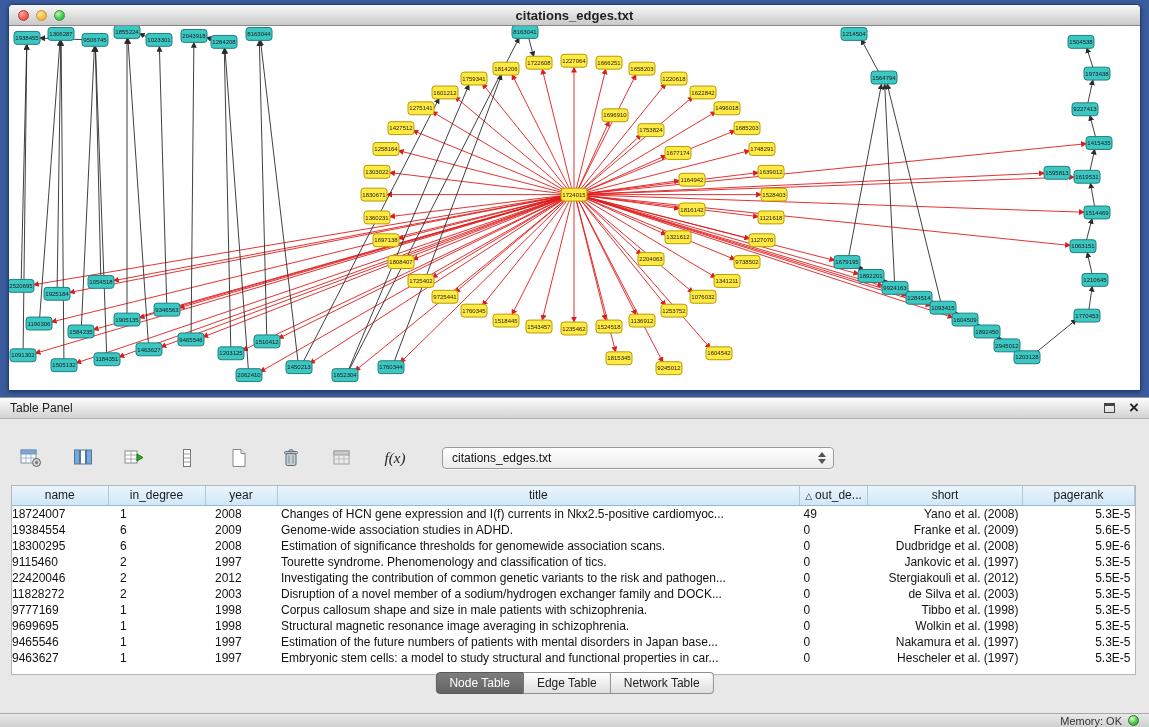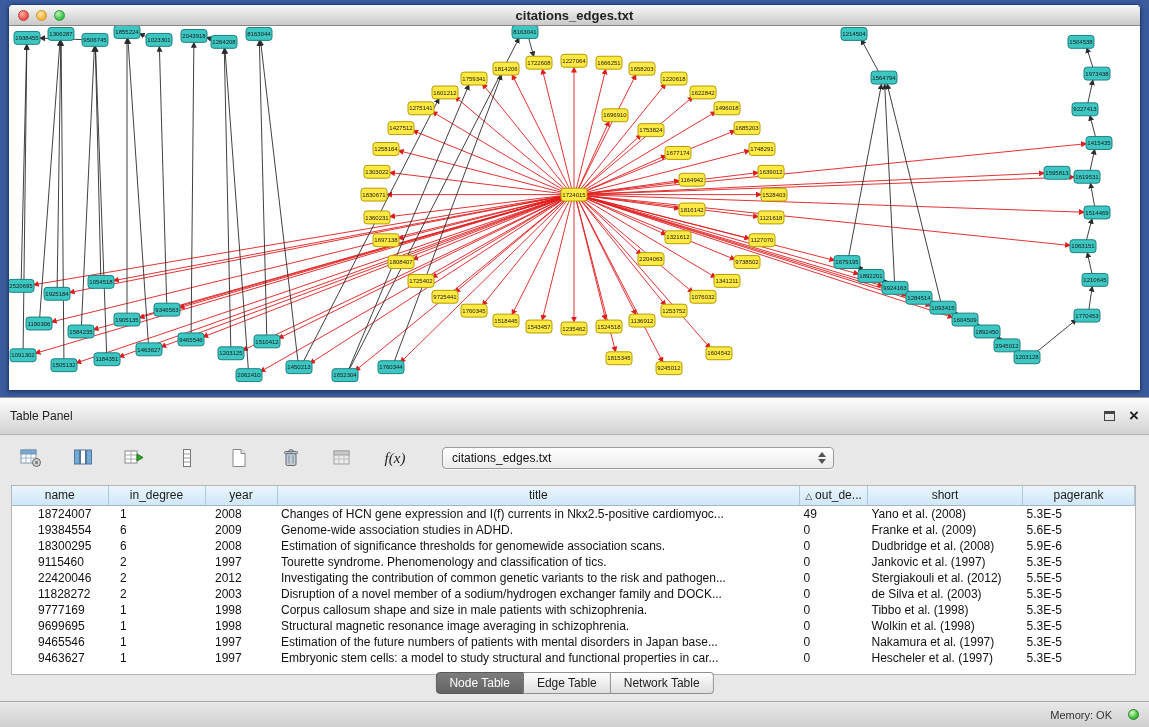--- a/index.html
+++ b/index.html
@@ -23,21 +23,21 @@
   .canvas { flex:1; position:relative; background:#fff; }
   #net-svg { position:absolute; inset:0; width:100%; height:100%; }
   .node-y { fill:#ffe942; stroke:#b39b00; stroke-width:1; }
   .node-t { fill:#3cc7c2; stroke:#1f7f7f; stroke-width:1; }
   .node-label { font-family:"Liberation Sans",sans-serif; font-size:6px; fill:#1a1a1a; text-anchor:middle; }
   .edge-r { stroke:#e01b1b; stroke-width:0.9; }
   .edge-k { stroke:#2b2b2b; stroke-width:0.9; }
 
   
   .table-panel { position:absolute; top:397px; left:0; right:0; bottom:0; background:#e8e8e8; }
-  .panel-header { height:38px; background:linear-gradient(#fdfdfd,#d2d2d2); border-top:1px solid #9a9a9a;
+  .panel-header { height:22px; background:linear-gradient(#fdfdfd,#d2d2d2); border-top:1px solid #9a9a9a;
                   border-bottom:1px solid #b3b3b3; display:flex; align-items:center; padding:0 10px;
                   font-size:12px; color:#222; }
   .panel-header .spacer { flex:1; }
   .float-icon { width:11px; height:10px; border:1.5px solid #444; border-top-width:3px; margin-right:14px; cursor:pointer; }
   .close-icon { font-size:17px; font-weight:bold; color:#222; line-height:10px; cursor:pointer; }
 
   .toolbar { position:absolute; top:46px; left:18px; height:30px; display:flex; align-items:center; gap:26px; }
   .tbtn { width:26px; height:26px; display:flex; align-items:center; justify-content:center; cursor:pointer; }
   .fx { font-family:"Liberation Serif", serif; font-style:italic; font-size:15px; color:#222; }
   .dropdown { margin-left:8px; width:392px; height:22px; border:1px solid #9b9b9b; border-radius:4px;
@@ -48,35 +48,35 @@
   .dd-arrows .up   { width:0; height:0; border-left:4px solid transparent; border-right:4px solid transparent; border-bottom:5px solid #555; }
   .dd-arrows .down { width:0; height:0; border-left:4px solid transparent; border-right:4px solid transparent; border-top:5px solid #555; }
 
   .table-wrap { position:absolute; top:88px; left:11px; right:13px; height:190px; background:#fff; border:1px solid #b6b6b6; overflow:hidden; }
   table { width:100%; border-collapse:collapse; table-layout:fixed; font-size:12px; }
   thead th { height:19px; background:linear-gradient(#eaf5fd,#cfe7f8); border-right:1px solid #b0c8d8;
              border-bottom:1px solid #9fb8c8; font-weight:normal; color:#1a1a1a; text-align:center;
              overflow:hidden; white-space:nowrap; cursor:pointer; }
   thead th .sort { font-size:9px; margin-right:3px; color:#333; }
   tbody td { height:16px; line-height:16px; padding:0 4px; white-space:nowrap; overflow:hidden; color:#111; }
-  tbody td:nth-child(1) { padding-left:26px; }
+  tbody td:nth-child(1) { padding-left:0; }
   tbody td:nth-child(2) { padding-left:12px; }
   tbody td:nth-child(3) { padding-left:10px; }
-  tbody td:nth-child(6), tbody td:nth-child(7) { text-align:left; }
+  tbody td:nth-child(6), tbody td:nth-child(7) { text-align:right; }
 
   .tabs { position:absolute; bottom:33px; left:50%; transform:translateX(-50%); display:flex; }
   .tab { padding:2px 13px; font-size:12px; border:1px solid #8f8f8f; border-left:none;
          background:linear-gradient(#ffffff,#dedede); color:#222; cursor:pointer; line-height:16px; }
   .tab:first-child { border-left:1px solid #8f8f8f; border-radius:4px 0 0 4px; }
   .tab:last-child  { border-radius:0 4px 4px 0; }
   .tab.active { background:linear-gradient(#7d7d7d,#636363); color:#fff; border-color:#585858; }
 
-  .status-bar { position:absolute; bottom:0; left:0; right:0; height:26px;
+  .status-bar { position:absolute; bottom:0; left:0; right:0; height:14px;
                 background:linear-gradient(#e9e9e9,#cfcfcf); border-top:1px solid #a8a8a8;
-                display:flex; align-items:center; justify-content:flex-end; padding-right:10px; gap:16px;
+                display:flex; align-items:center; justify-content:flex-end; padding-right:10px; gap:6px;
                 font-size:11px; color:#333; }
   .memory-dot { width:11px; height:11px; border-radius:50%;
                 background:radial-gradient(circle at 35% 30%, #d9ffc9, #44c23c 60%, #2e9a2e);
                 border:1px solid #2b7d2b; }
 </style>
 </head>
 <body>
 
 <div class="desktop">
   <div class="net-window">

